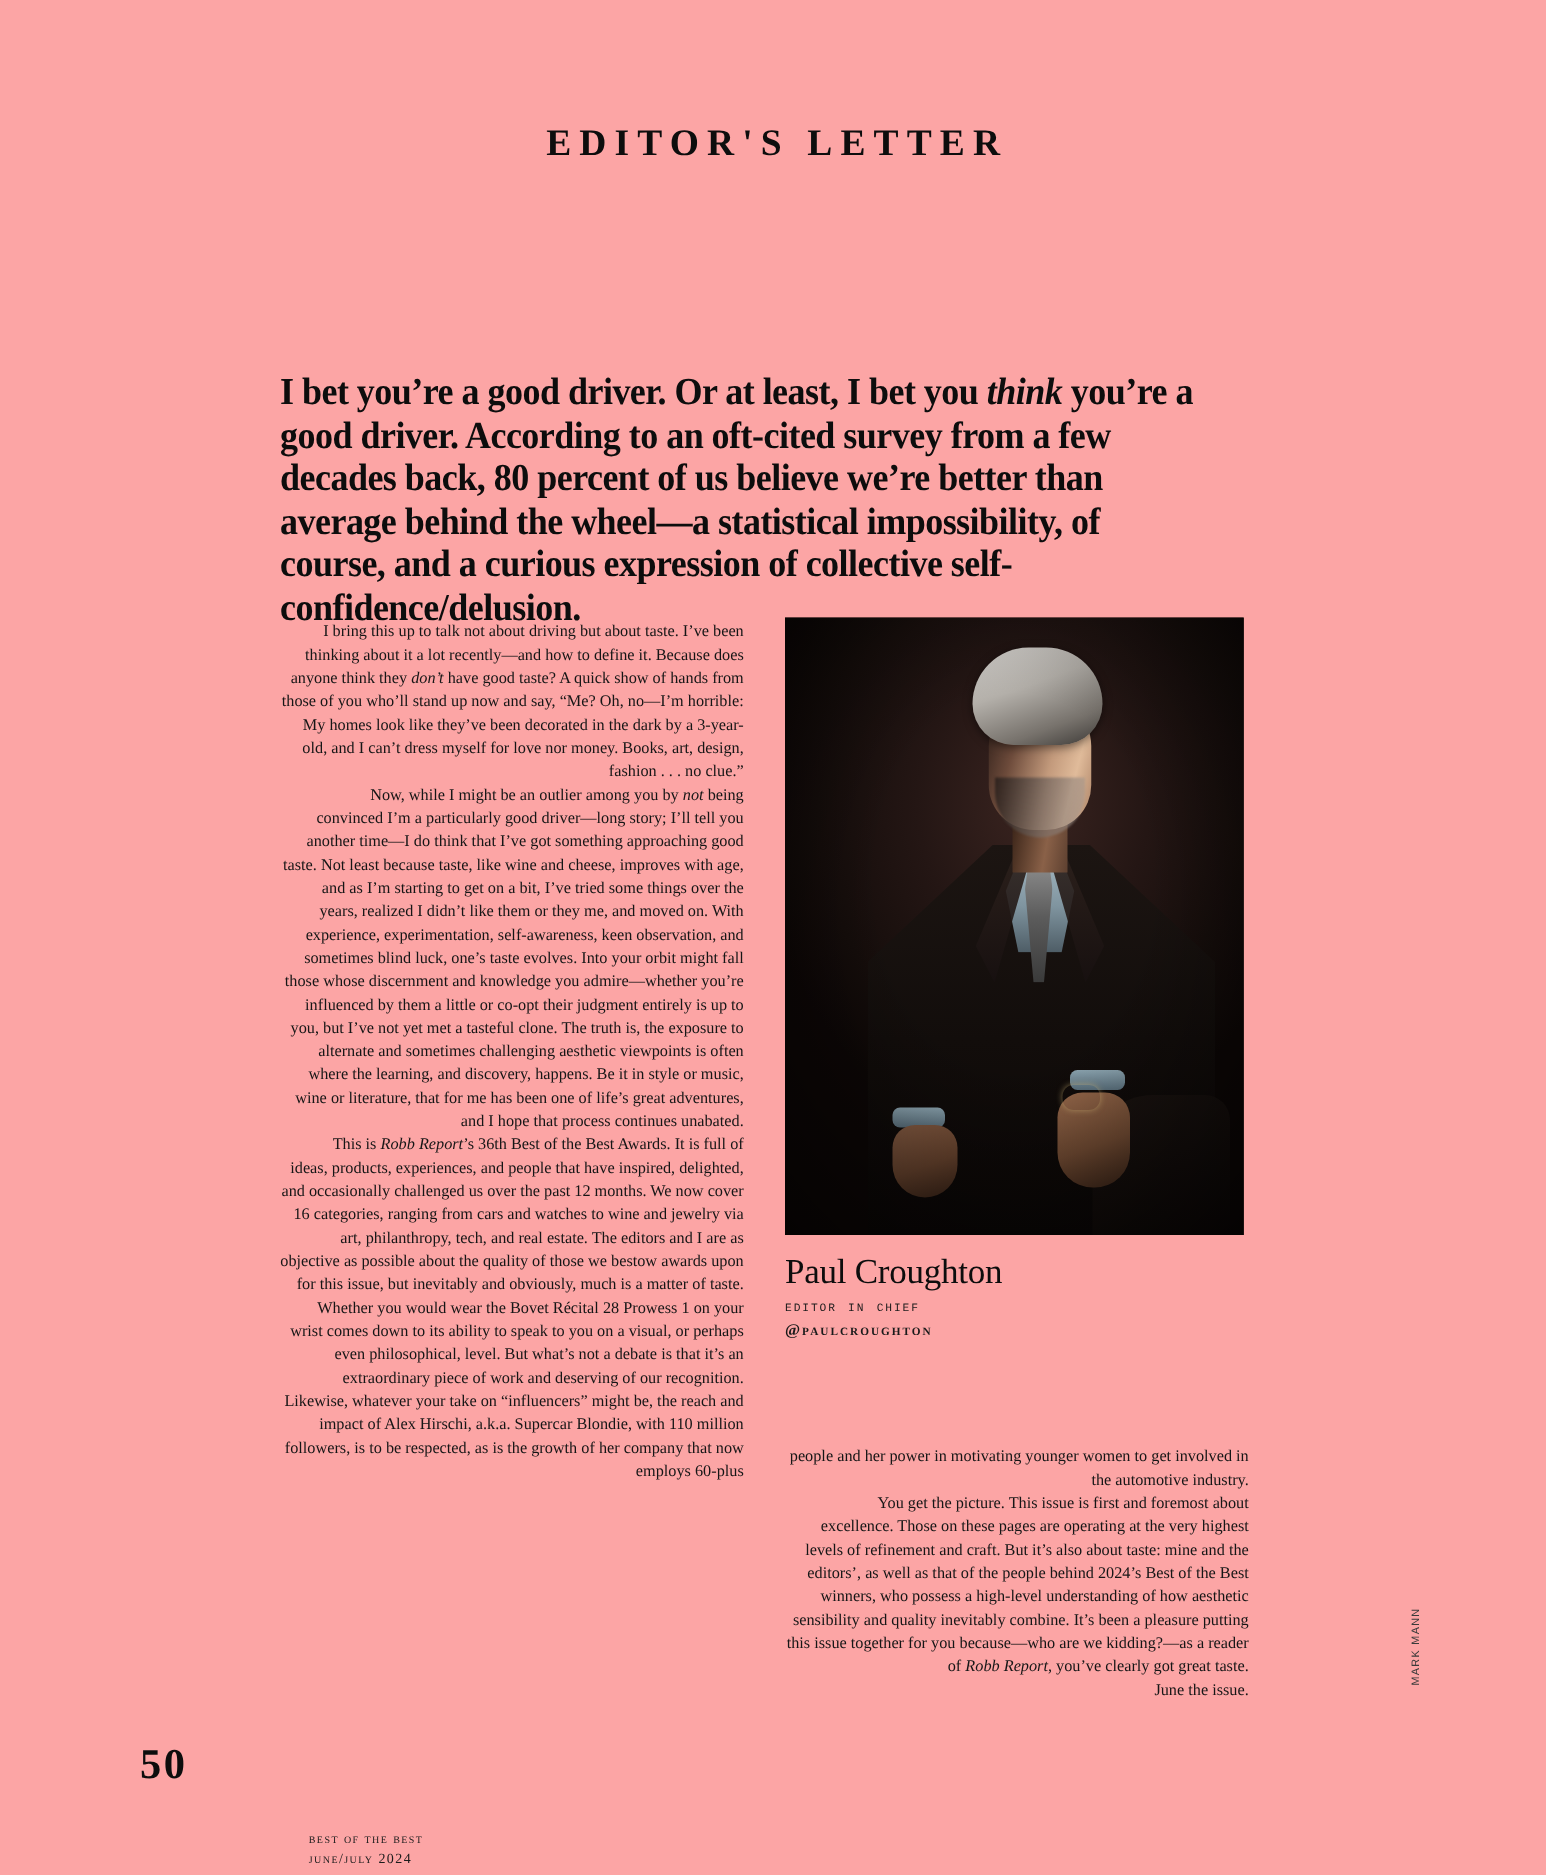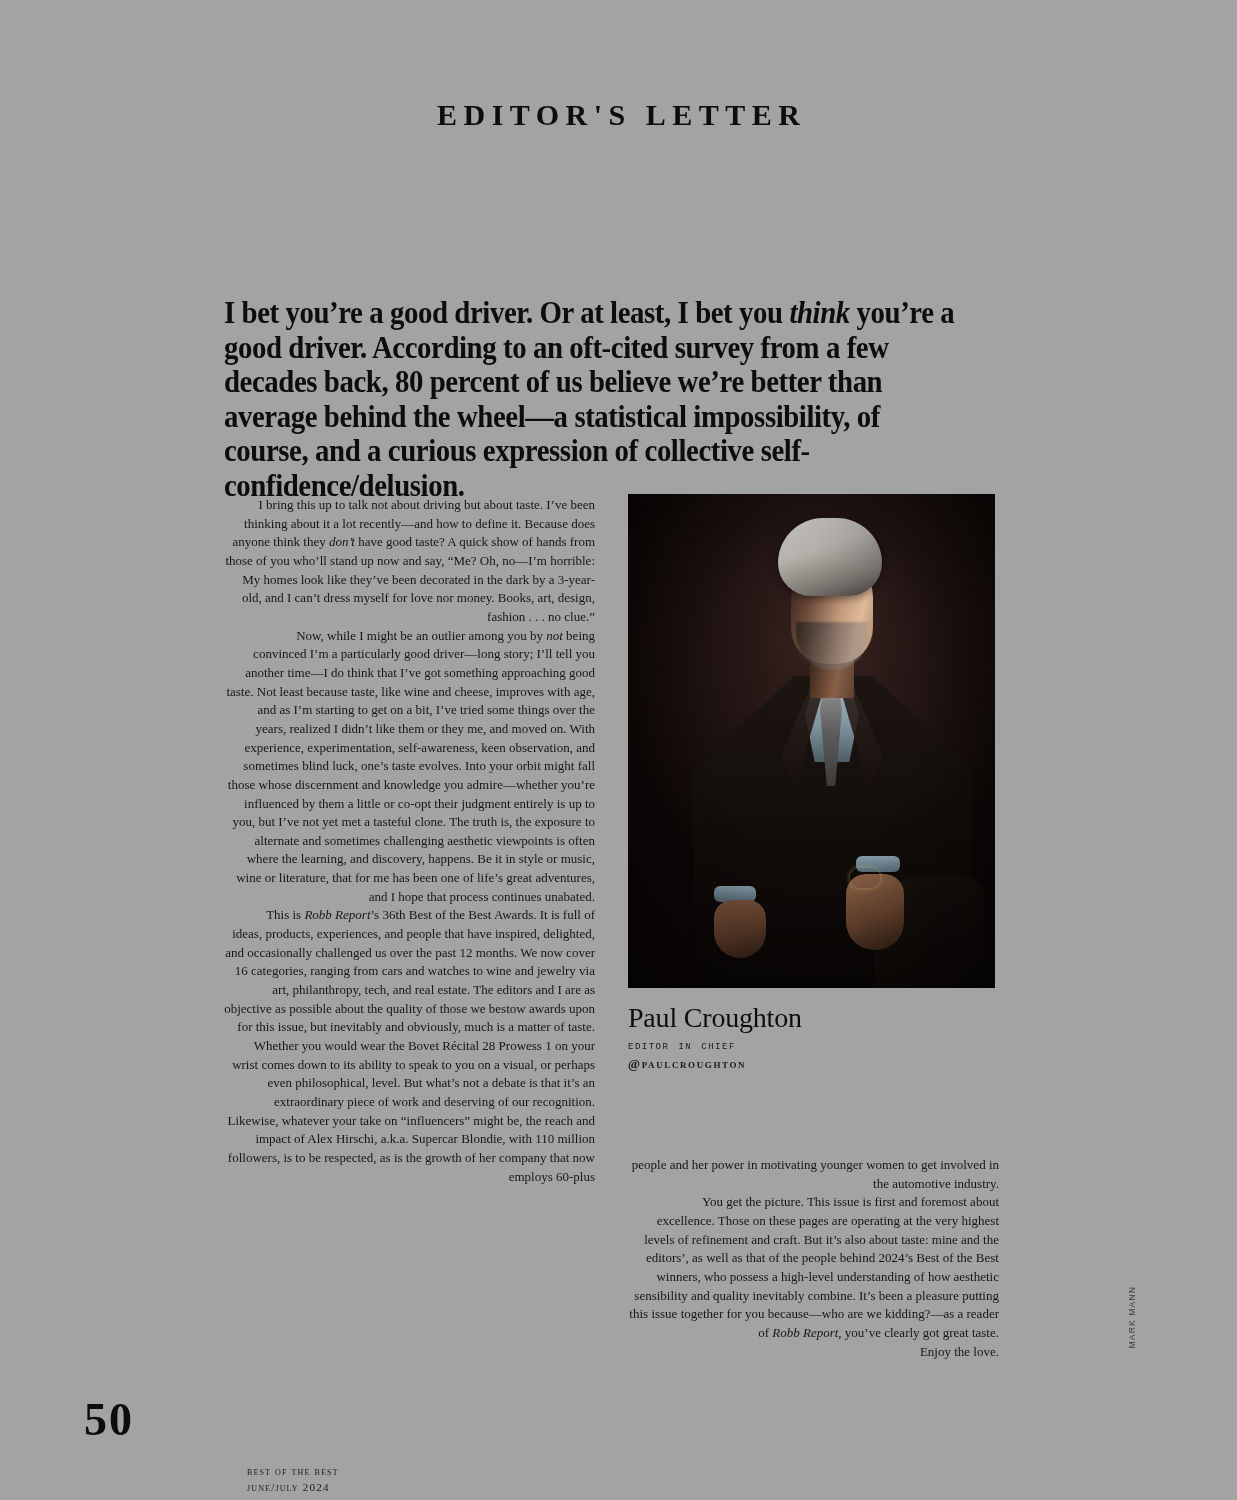--- a/index.html
+++ b/index.html
@@ -12,21 +12,21 @@
     height: 1500px;
     position: relative;
     font-family: "Liberation Serif", serif;
     color: #111111;
     overflow: hidden;
   }
 
   .page {
     position: absolute;
     inset: 0;
-    background: #a3a3a3;
+    background: #fca5a5;
   }
 
   
   .kicker {
     position: absolute;
     top: 98px;
     left: 0;
     width: 1237px;
     text-align: center;
     font-family: "Liberation Serif", serif;
@@ -256,23 +256,23 @@
     font-variant: small-caps;
     text-transform: lowercase;
     color: #1a1a1a;
     font-weight: bold;
   }
 
   
   .folio {
     position: absolute;
     top: 1393px;
-    left: 84px;
-    font-family: "Liberation Serif", serif;
-    font-size: 46px;
+    left: 112px;
+    font-family: "Liberation Serif", serif;
+    font-size: 34px;
     font-weight: bold;
     letter-spacing: 2px;
     color: #0d0d0d;
   }
   .footer-lines {
     position: absolute;
     top: 1464px;
     left: 247px;
     font-family: "Liberation Serif", serif;
     font-size: 11.2px;
@@ -337,21 +337,21 @@
   <div class="col" id="col-left">
     <p><span>I bring this up to talk not about driving but about taste. I’ve been thinking about it a lot recently—and how to define it. Because does anyone think they </span><em>don’t</em><span> have good taste? A quick show of hands from those of you who’ll stand up now and say, “Me? Oh, no—I’m horrible: My homes look like they’ve been decorated in the dark by a 3-year-old, and I can’t dress myself for love nor money. Books, art, design, fashion . . . no clue.”</span></p>
     <p><span>Now, while I might be an outlier among you by </span><em>not</em><span> being convinced I’m a particularly good driver—long story; I’ll tell you another time—I do think that I’ve got something approaching good taste. Not least because taste, like wine and cheese, improves with age, and as I’m starting to get on a bit, I’ve tried some things over the years, realized I didn’t like them or they me, and moved on. With experience, experimentation, self-awareness, keen observation, and sometimes blind luck, one’s taste evolves. Into your orbit might fall those whose discernment and knowledge you admire—whether you’re influenced by them a little or co-opt their judgment entirely is up to you, but I’ve not yet met a tasteful clone. The truth is, the exposure to alternate and sometimes challenging aesthetic viewpoints is often where the learning, and discovery, happens. Be it in style or music, wine or literature, that for me has been one of life’s great adventures, and I hope that process continues unabated.</span></p>
     <p><span>This is </span><em>Robb Report</em><span>’s 36th Best of the Best Awards. It is full of ideas, products, experiences, and people that have inspired, delighted, and occasionally challenged us over the past 12 months. We now cover 16 categories, ranging from cars and watches to wine and jewelry via art, philanthropy, tech, and real estate. The editors and I are as objective as possible about the quality of those we bestow awards upon for this issue, but inevitably and obviously, much is a matter of taste.</span></p>
     <p>Whether you would wear the Bovet Récital 28 Prowess 1 on your wrist comes down to its ability to speak to you on a visual, or perhaps even philosophical, level. But what’s not a debate is that it’s an extraordinary piece of work and deserving of our recognition. Likewise, whatever your take on “influencers” might be, the reach and impact of Alex Hirschi, a.k.a. Supercar Blondie, with 110 million followers, is to be respected, as is the growth of her company that now employs 60-plus</p>
   </div>
 
   <div class="col" id="col-right">
     <p class="noindent">people and her power in motivating younger women to get involved in the automotive industry.</p>
     <p><span>You get the picture. This issue is first and foremost about excellence. Those on these pages are operating at the very highest levels of refinement and craft. But it’s also about taste: mine and the editors’, as well as that of the people behind 2024’s Best of the Best winners, who possess a high-level understanding of how aesthetic sensibility and quality inevitably combine. It’s been a pleasure putting this issue together for you because—who are we kidding?—as a reader of </span><em>Robb Report,</em><span> you’ve clearly got great taste.</span></p>
-    <p>Enjoy the love.</p>
+    <p>June the issue.</p>
   </div>
 
   <div class="folio">50</div>
   <div class="footer-lines">
     <div>Best of the Best</div>
     <div>June/July 2024</div>
   </div>
 
   <div class="photo-credit">MARK MANN</div>
 

